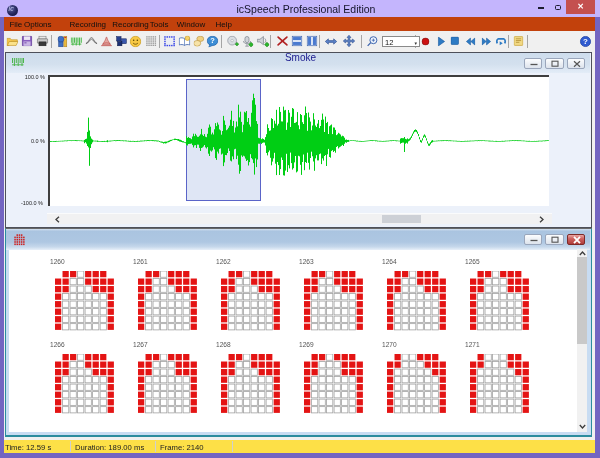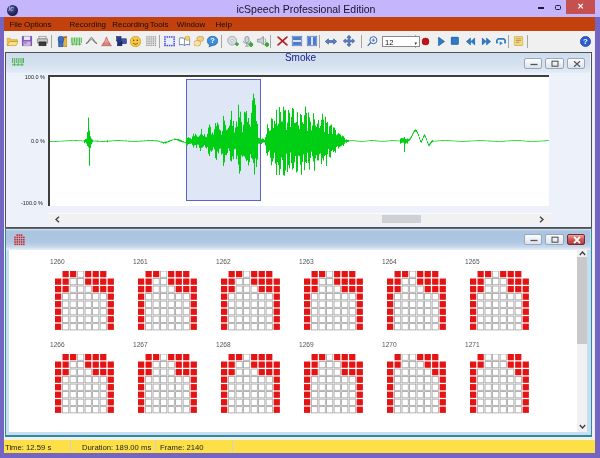--- a/index.html
+++ b/index.html
@@ -1148,18 +1148,18 @@
     <rect x="15.04" y="52.64" width="6.25" height="6.25" fill="#ffffff" stroke="#a2a2a2" stroke-width="0.8"></rect>
     <rect x="22.56" y="52.64" width="6.25" height="6.25" fill="#ffffff" stroke="#a2a2a2" stroke-width="0.8"></rect>
     <rect x="30.08" y="52.64" width="6.25" height="6.25" fill="#ffffff" stroke="#a2a2a2" stroke-width="0.8"></rect>
     <rect x="37.60" y="52.64" width="6.25" height="6.25" fill="#ffffff" stroke="#a2a2a2" stroke-width="0.8"></rect>
     <rect x="45.12" y="52.64" width="6.25" height="6.25" fill="#ffffff" stroke="#a2a2a2" stroke-width="0.8"></rect>
     <rect x="52.64" y="52.64" width="6.25" height="6.25" fill="#e41414"></rect>
   </svg>
 
 <div class="abs" id="statusbar">
   <span style="left:1px">Time: 12.59 s</span>
-  <span style="left:78px">Duration: 189.00 ms</span>
+  <span style="left:71px">Duration: 189.00 ms</span>
   <span style="left:156px">Frame: 2140</span>
   <div class="ssep" style="left:66px"></div>
   <div class="ssep" style="left:151px"></div>
   <div class="ssep" style="left:228px"></div>
 </div>
 
 </body></html>

